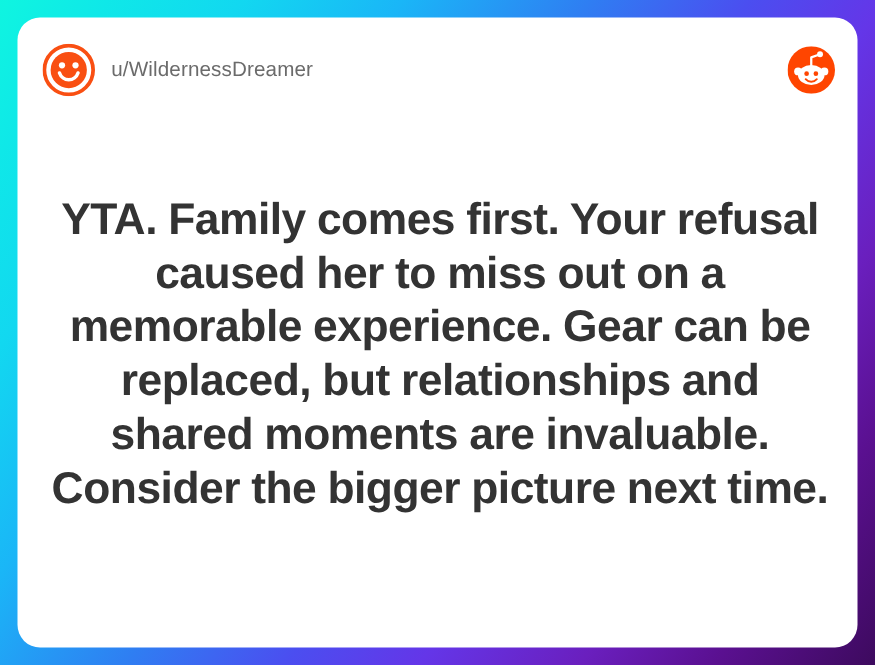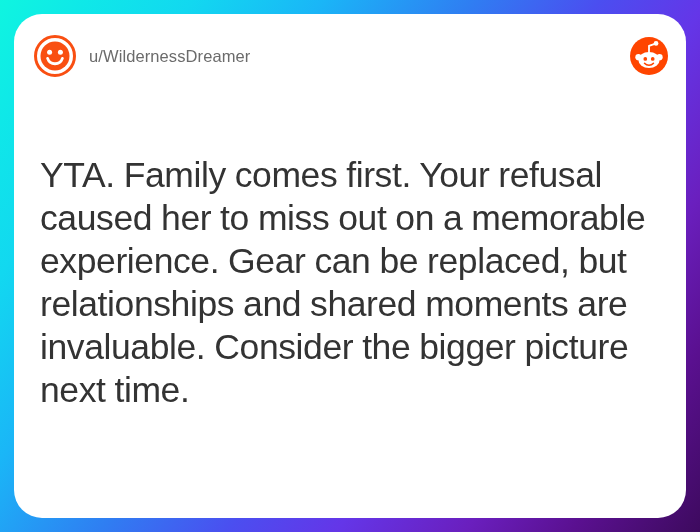--- a/index.html
+++ b/index.html
@@ -31,21 +31,21 @@
     box-sizing: border-box;
   }
 
   #card {
     position: absolute;
     left: 14px;
     top: 14px;
     width: 672px;
     height: 504px;
     background: #ffffff;
-    border-radius: 28px;
+    border-radius: 18px;
     box-sizing: border-box;
     overflow: hidden;
   }
 
   #card-header {
     position: absolute;
     left: 0;
     top: 0;
     right: 0;
     height: 84px;
@@ -84,22 +84,23 @@
   #comment-body {
     position: absolute;
     left: 26px;
     top: 140px;
     width: 624px;
     font-size: 35.5px;
     line-height: 43px;
     color: #333333;
     letter-spacing: -0.4px;
     word-spacing: -0.5px;
-    font-weight: 400;
+    font-weight: 700;
     white-space: pre-wrap;
+    text-align: center;
   }
 </style>
 </head>
 <body>
 
 <div id="stage">
 
   <div id="card">
 
     <div id="card-header">

